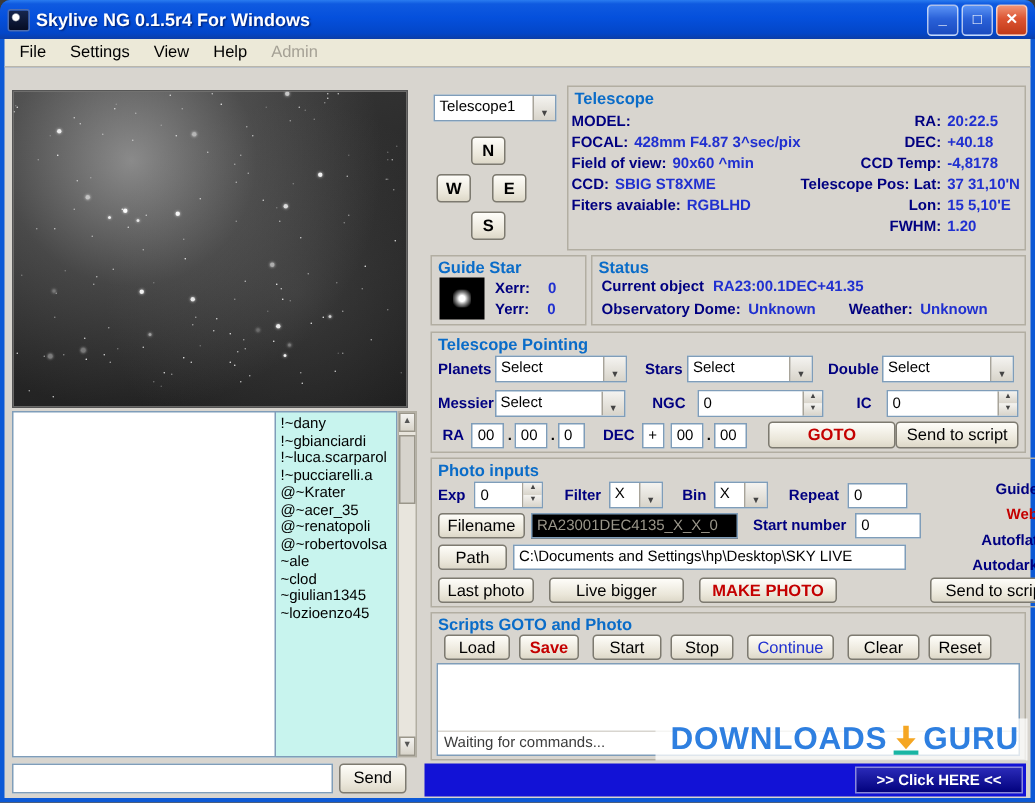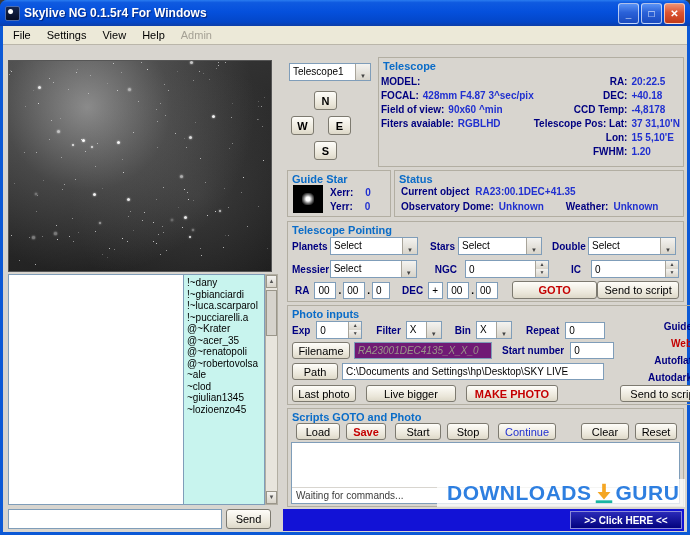--- a/index.html
+++ b/index.html
@@ -31,21 +31,21 @@
   .hdr { color:#0a6cc8; font-size:11px; font-weight:bold; padding:2px 0 0 4px; }
   .lbl { color:#000080; font-size:10px; font-weight:bold; white-space:nowrap; }
   .valb { color:#2030d0; font-size:10px; font-weight:bold; white-space:nowrap; }
   .panel { position:absolute; border:1px solid #b2aea2; }
   .btn { position:static; display:flex; align-items:center; justify-content:center;
     background:linear-gradient(#fefdf9,#eae6d9 70%,#ddd8c8); border:1px solid #7d7a70; border-radius:3px;
     font-size:11px; color:#000; font-family:"Liberation Sans",sans-serif; cursor:default; }
   .btn.red { color:#c40000; font-weight:bold; }
   .btn.blue { color:#2030d0; }
   .txt { border:1px solid #7f9db9; background:#fff; font-size:10px; font-family:"Liberation Sans",sans-serif; padding:1px 3px; height:17px; }
-  .txt.disabled { background:#701a75; color:#9a968a;font-style:italic; }
+  .txt.disabled { background:#000000; color:#9a968a; }
   .combo { display:flex; border:1px solid #7f9db9; background:#fff; height:18px; overflow:hidden; }
   .combo-val { flex:1; font-size:10px; padding:2px 3px; color:#000; white-space:nowrap; overflow:hidden; }
   .combo-arrow { width:15px; background:linear-gradient(#f4f3f0,#d8d4ca); border-left:1px solid #a8a49a; text-align:center; color:#444; }
   .combo-arrow::after { content:"▼"; font-size:6px; line-height:16px; }
   .spin { display:flex; border:1px solid #7f9db9; background:#fff; height:18px; }
   .spin-val { flex:1; min-width:0; border:none; outline:none; font-size:10px; padding:1px 3px; font-family:"Liberation Sans",sans-serif; }
   .spin-btns { width:13px; display:flex; flex-direction:column; border-left:1px solid #a8a49a; }
   .spin-btns i { flex:1; background:linear-gradient(#f4f3f0,#d8d4ca); text-align:center; color:#444; font-style:normal; }
   .spin-btns i.up::after { content:"▲"; font-size:5px; line-height:7px; display:block; }
   .spin-btns i.dn::after { content:"▼"; font-size:5px; line-height:7px; display:block; }
@@ -340,20 +340,24 @@
           </div>
         <div class="tele-row">
             <span class="lbl">FOCAL:</span>
             <span class="valb">428mm F4.87  3^sec/pix</span>
           </div>
         <div class="tele-row">
             <span class="lbl">Field of view:</span>
             <span class="valb">90x60 ^min</span>
           </div>
         <div class="tele-row">
+            <span class="lbl">CCD:</span>
+            <span class="valb">SBIG ST8XME</span>
+          </div>
+        <div class="tele-row">
             <span class="lbl">Fiters avaiable:</span>
             <span class="valb">RGBLHD</span>
           </div>
       </div>
       <div class="tele-right">
         <div class="tele-row">
             <span class="lbl">RA:</span>
             <span class="valb">20:22.5</span>
           </div>
         <div class="tele-row">
@@ -527,21 +531,21 @@
   </div>
 
   <div id="panel-scripts" class="panel">
     <div class="hdr">Scripts GOTO and Photo</div>
     <div class="p-row" style="top:14px;left:8px;">
       <button class="btn" style="width:44px;height:17px;">Load</button>
       <button class="btn red" style="width:40px;height:17px;margin-left:6px;">Save</button>
       <button class="btn" style="width:46px;height:17px;margin-left:9px;">Start</button>
       <button class="btn" style="width:42px;height:17px;margin-left:6px;">Stop</button>
       <button class="btn blue" style="width:58px;height:17px;margin-left:9px;">Continue</button>
-      <button class="btn" style="width:48px;height:17px;margin-left:25px;">Clear</button>
+      <button class="btn" style="width:48px;height:17px;margin-left:9px;">Clear</button>
       <button class="btn" style="width:42px;height:17px;margin-left:6px;">Reset</button>
     </div>
     <div class="console">
       <span class="console-text">Waiting for commands...</span>
     </div>
   </div>
 
   <div id="footer-banner">
     <button id="footer-btn">&gt;&gt; Click HERE &lt;&lt;</button>
   </div>

